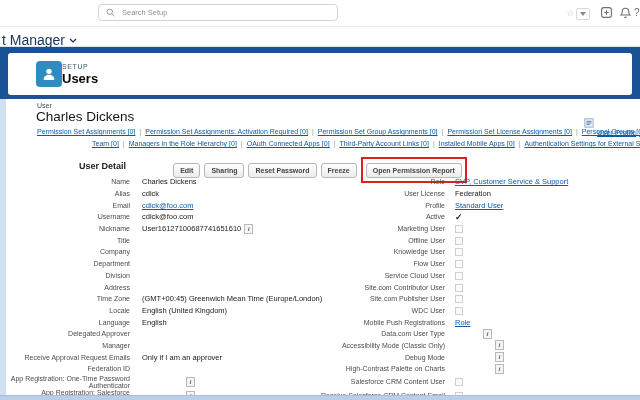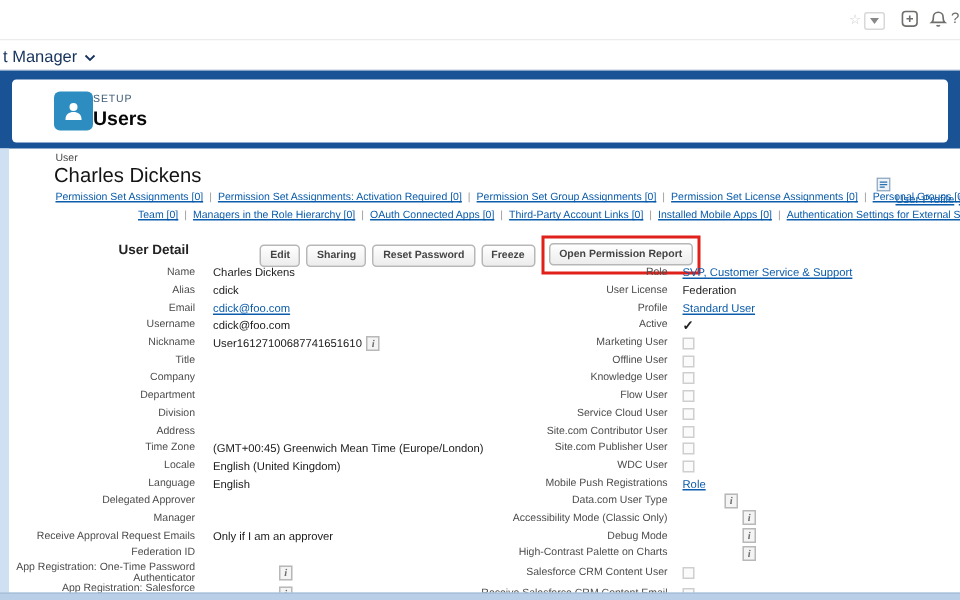--- a/index.html
+++ b/index.html
@@ -13,21 +13,21 @@
   .search-wrap { position:absolute; left:98px; top:4px; width:240px; height:17px; border:1px solid #d5d5d5; border-radius:4px; background:#fff; display:flex; align-items:center; }
   .search-wrap svg { margin-left:7px; }
   .search-input { border:none; outline:none; flex:1; font-size:7.5px; color:#444; padding-left:7px; font-family:"Liberation Sans",sans-serif; background:transparent; }
   .search-input::placeholder { color:#8e8e8e; }
   .fav-star { position:absolute; left:566px; top:8px; font-size:9px; color:#cfccc9; }
   .caret-btn { position:absolute; left:576px; top:8px; width:14px; height:12px; border:1px solid #d8d8d8; border-radius:2px; background:#fff; display:flex; align-items:center; justify-content:center; }
   .caret-btn .tri { width:0; height:0; border-left:3px solid transparent; border-right:3px solid transparent; border-top:4px solid #8a8886; }
   .ico { position:absolute; top:6px; }
   
   .tabbar { position:absolute; left:0; top:27px; width:640px; height:20px; background:#fff; border-bottom:1px solid #dde4ee; }
-  .tab { position:absolute; left:2px; top:32px; font-size:11px; color:#16325c; display:flex; align-items:center; gap:4px; }
+  .tab { position:absolute; left:2px; top:32px; font-size:14px; color:#16325c; display:flex; align-items:center; gap:4px; }
   
   .banner { position:absolute; left:0; top:47px; width:640px; height:52px; background:#1a5296; }
   .banner-card { position:absolute; left:8px; right:8px; top:6px; bottom:4px; background:#fff; border-radius:3px; display:flex; align-items:center; padding-left:28px; }
   .entity-icon { width:26px; height:26px; border-radius:4px; background:#2d8dc0; display:flex; align-items:center; justify-content:center; }
   .banner-text { }
   .eyebrow { font-size:7px; letter-spacing:.6px; color:#3e5a75; }
   .banner-title { font-size:13px; font-weight:bold; color:#080707; margin-top:1px; }
   
   .left-strip { position:absolute; left:0; top:99px; width:6px; height:301px; background:#cfe0f3; }
   .bottom-strip { position:absolute; left:0; top:395px; width:640px; height:5px; background:#b9cfe8; border-top:1px solid #a9c0da; z-index:6; }
@@ -59,20 +59,27 @@
   .info { display:inline-block; width:9px; height:10px; border:1px solid #b8b8b8; background:#f4f4f4; color:#6b6b6b; font:italic bold 7px "Liberation Serif",serif; text-align:center; line-height:9px; vertical-align:middle; margin-left:3px; cursor:pointer; }
   .info.off-a { margin-left:44px; }
   .info.off-b { margin-left:28px; }
   .info.off-c { margin-left:40px; }
   .qmark { font-size:10px; color:#706e6b; }
 </style>
 </head>
 <body>
 
 <div class="topbar">
+  <div class="search-wrap">
+    <svg width="9" height="9" viewBox="0 0 12 12">
+        <circle cx="5" cy="5" r="3.6" fill="none" stroke="#8e8e8e" stroke-width="1.2"></circle>
+        <line x1="8" y1="8" x2="11" y2="11" stroke="#8e8e8e" stroke-width="1.2"></line>
+      </svg>
+    <input class="search-input" placeholder="Search Setup" style="">
+  </div>
   <span class="fav-star">☆</span>
   <div class="caret-btn">
       <span class="tri"></span>
     </div>
   <svg class="ico" style="left:600px;" width="13" height="13" viewBox="0 0 24 24" fill="none" stroke="#706e6b" stroke-width="2">
       <rect x="3" y="3" width="18" height="18" rx="4"></rect>
       <path d="M12 8v8M8 12h8"></path>
     </svg>
   <svg class="ico" style="left:619px;" width="13" height="13" viewBox="0 0 24 24" fill="none" stroke="#706e6b" stroke-width="2">
       <path d="M6 10a6 6 0 0 1 12 0c0 5 2 6.5 2 6.5H4s2-1.5 2-6.5z"></path>

